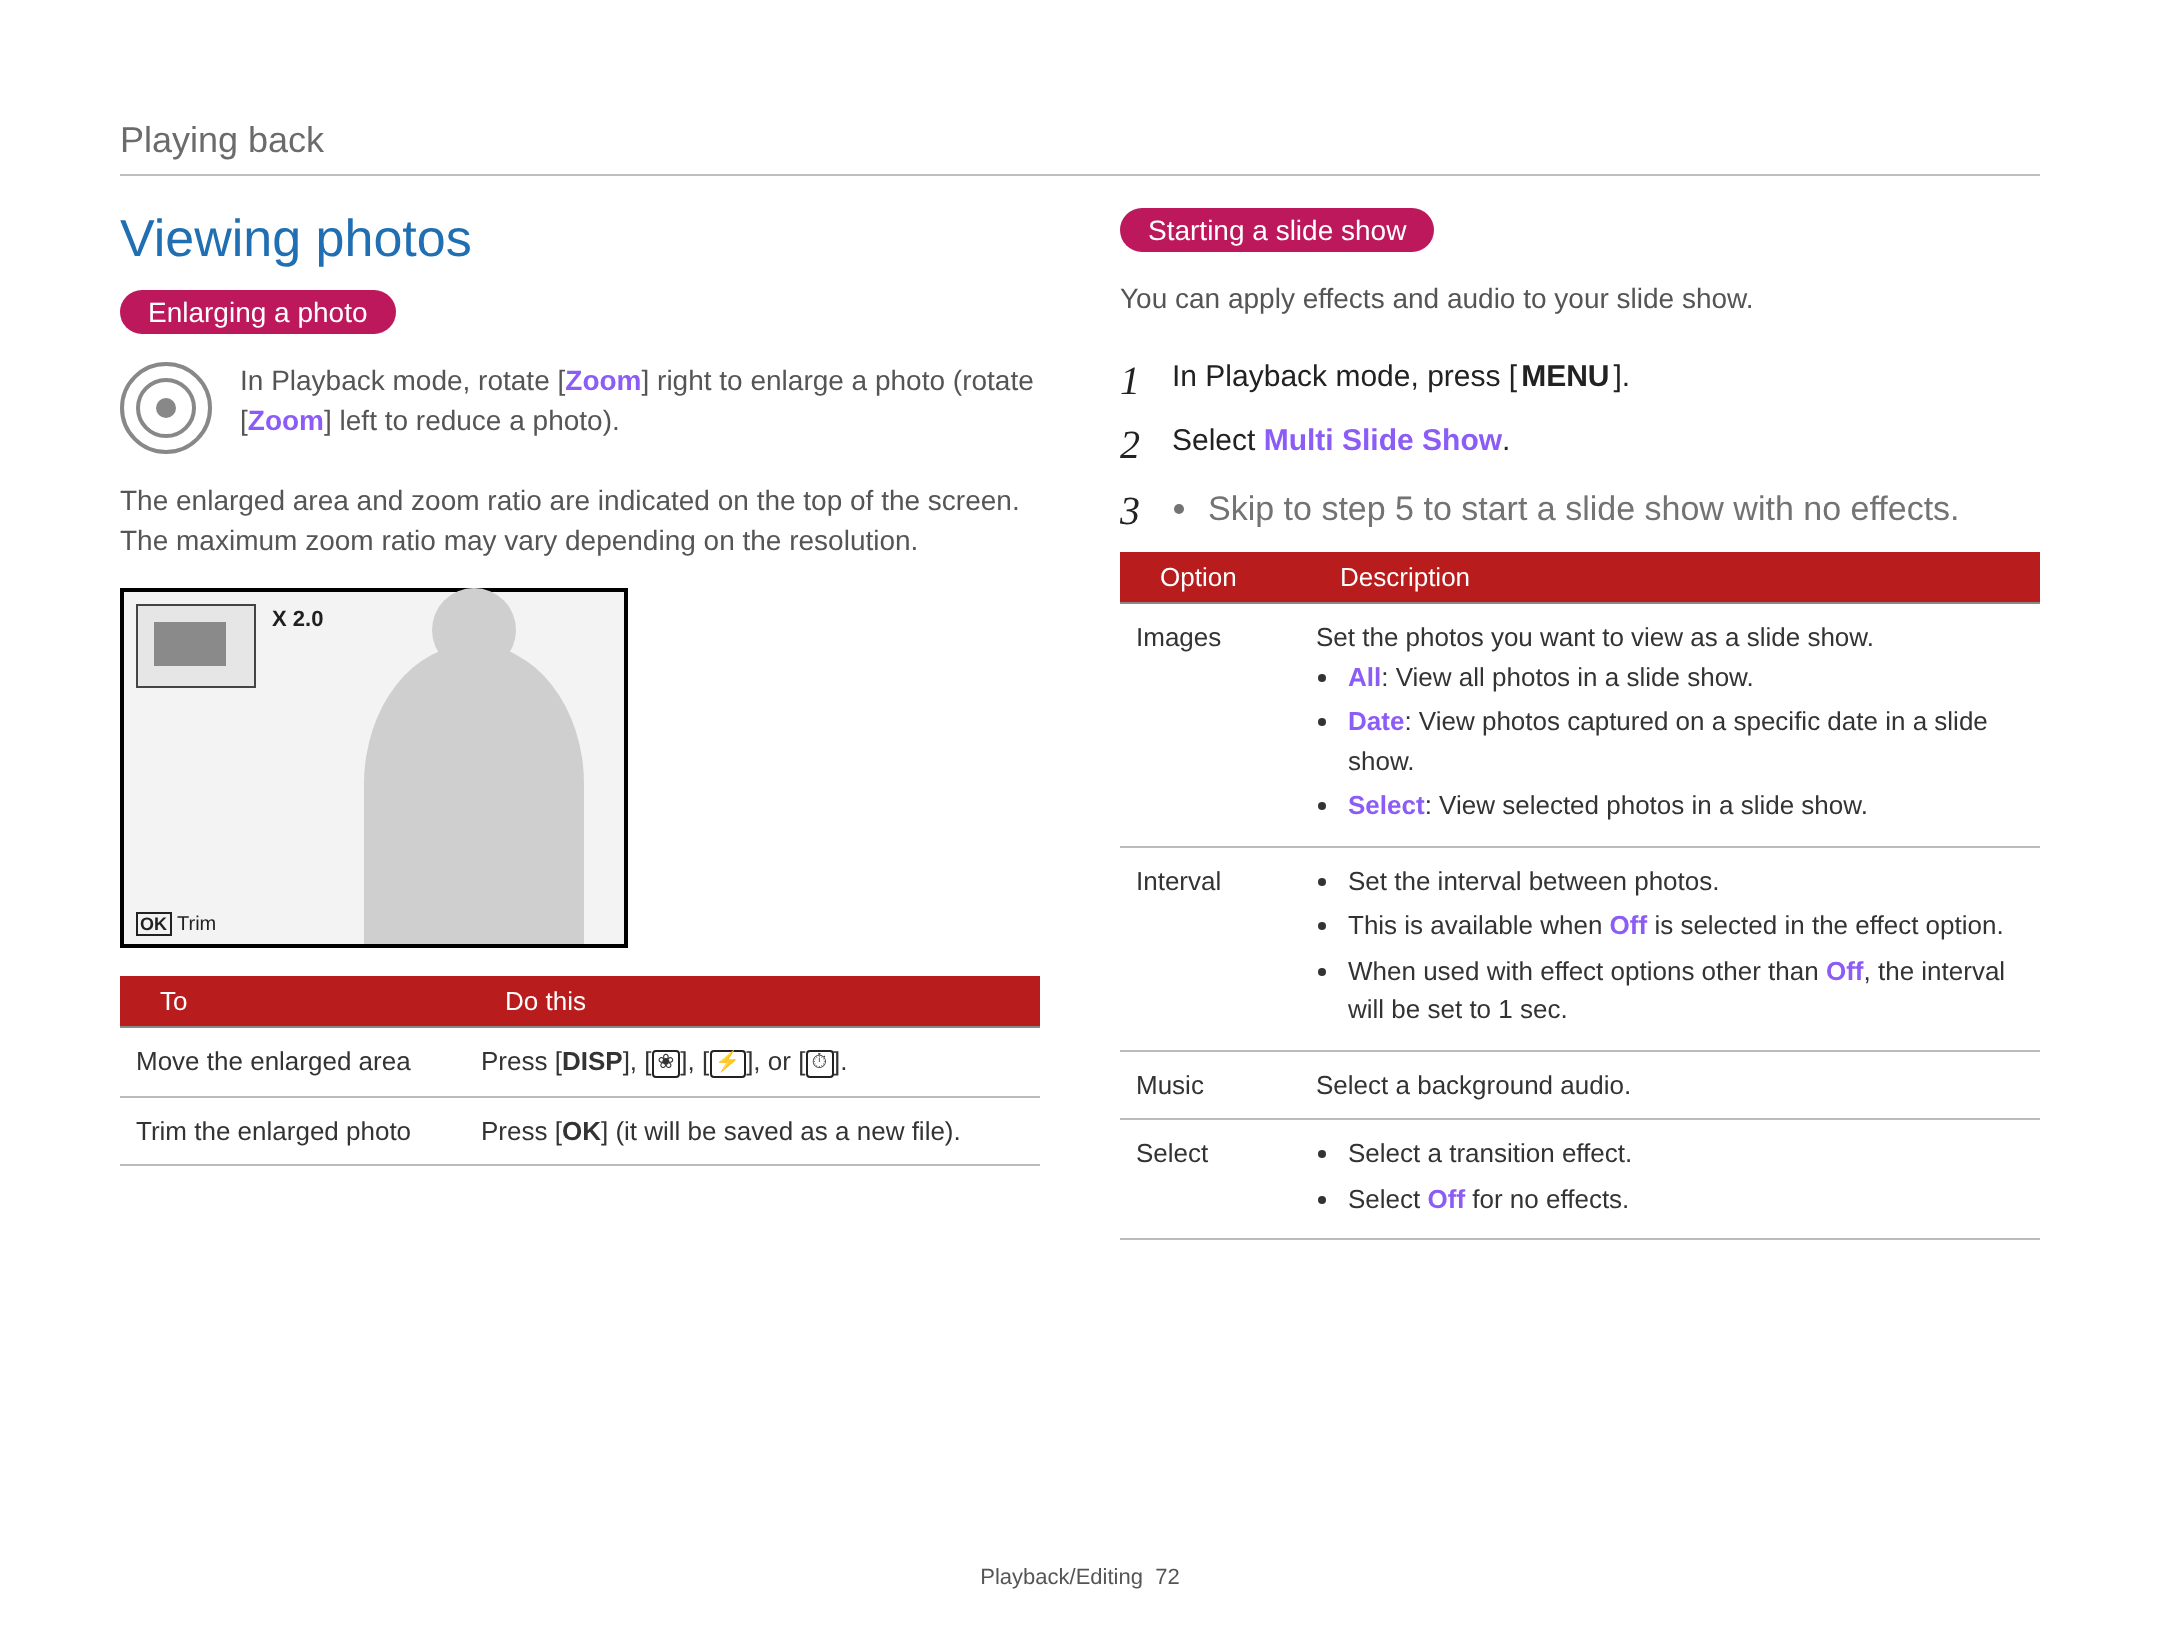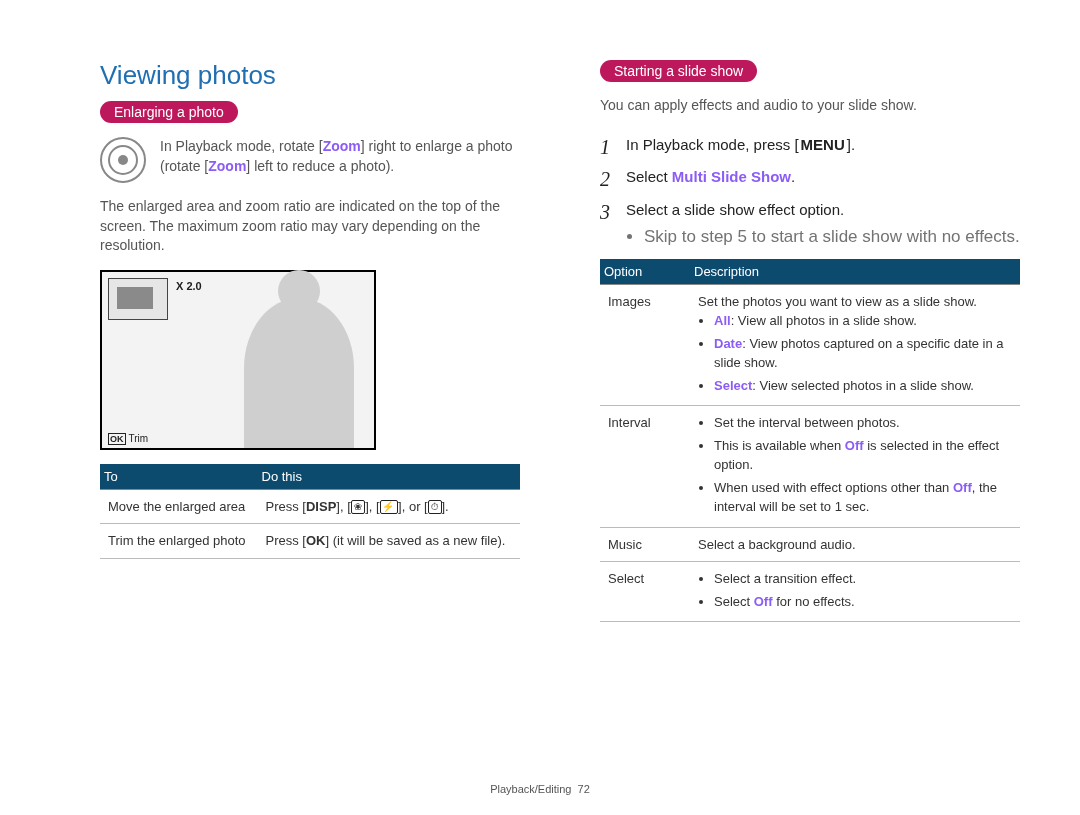--- a/index.html
+++ b/index.html
@@ -20,21 +20,21 @@
     color: #6b6b6b;
     font-weight: 300;
     border-bottom: 1px solid #bfbfbf;
     padding-bottom: 6px;
     margin-bottom: 16px;
   }
   .columns {
     display: flex;
     gap: 40px;
   }
-  .col { flex: 1 1 50%; margin-left: 40px; }
+  .col { flex: 1 1 50%; }
   .title {
     font-size: 26px;
     color: #1f6fb2;
     font-weight: 400;
     margin-bottom: 10px;
   }
   .intro {
     color: #555;
     margin-bottom: 18px;
     line-height: 1.4;
@@ -71,21 +71,21 @@
   .zoom-icon::after {
     content:"";
     position:absolute;
     top:16px; left:16px; right:16px; bottom:16px;
     background:#888;
     border-radius:50%;
   }
   .zoom-text { color:#555; line-height:1.4; }
   .para { color:#555; line-height:1.4; margin-bottom:14px; }
   .preview {
-    width: 276px; height: 180px;
+    width: 254px; height: 180px;
     border: 2px solid #000;
     position: relative;
     background: #f3f3f3;
     margin-bottom: 14px;
   }
   .preview-thumb {
     position:absolute; top:6px; left:6px;
     width:60px; height:42px;
     border:1px solid #444;
     background:#e6e6e6;
@@ -124,25 +124,25 @@
   .preview-trim .ok {
     font-weight:bold; font-size:9px;
     border:1px solid #222; padding:0 1px; margin-right:3px;
   }
   table.tbl {
     width:100%;
     border-collapse: collapse;
     font-size:13px;
   }
   table.tbl th {
-    background:#0c4a6e;
+    background:#b91c1c;
     color:#fff;
     text-align:left;
     font-weight:400;
-    padding:5px 4px;
+    padding:5px 20px;
     border-bottom:1px solid #888;
   }
   table.tbl td {
     padding:7px 8px;
     border-bottom:1px solid #bbb;
     color:#333;
     vertical-align: top;
     line-height:1.5;
   }
   table.tbl td.opt { width: 90px; }
@@ -205,20 +205,21 @@
   b { font-weight:bold; color:#8b5cf6; }
   .menu-box {
     font-weight:bold;
     padding: 0 2px;
   }
 </style>
 </head>
 <body>
 
 <div class="page">
+  <div class="top-heading">Playing back</div>
 
   <div class="columns">
 
     <div class="col">
       <div class="title">Viewing photos</div>
       <div class="pill">Enlarging a photo</div>
 
       <div class="zoom-row">
         <div class="zoom-icon"></div>
         <div class="zoom-text">
@@ -264,21 +265,20 @@
       <div class="intro">You can apply effects and audio to your slide show.</div>
 
       <ol class="steps">
         <li>
           <span>In Playback mode, press [</span><span class="menu-box">MENU</span><span>].</span>
         </li>
         <li>
           <span>Select </span><b>Multi Slide Show</b><span>.</span>
         </li>
         <li>
-          <span>Select a slide show effect option.</span>
           <ul class="sub-bullets">
             <li>Skip to step 5 to start a slide show with no effects.</li>
           </ul>
         </li>
       </ol>
 
       <table class="tbl" style="margin-top:8px;">
         <thead>
           <tr>
             <th>Option</th>

